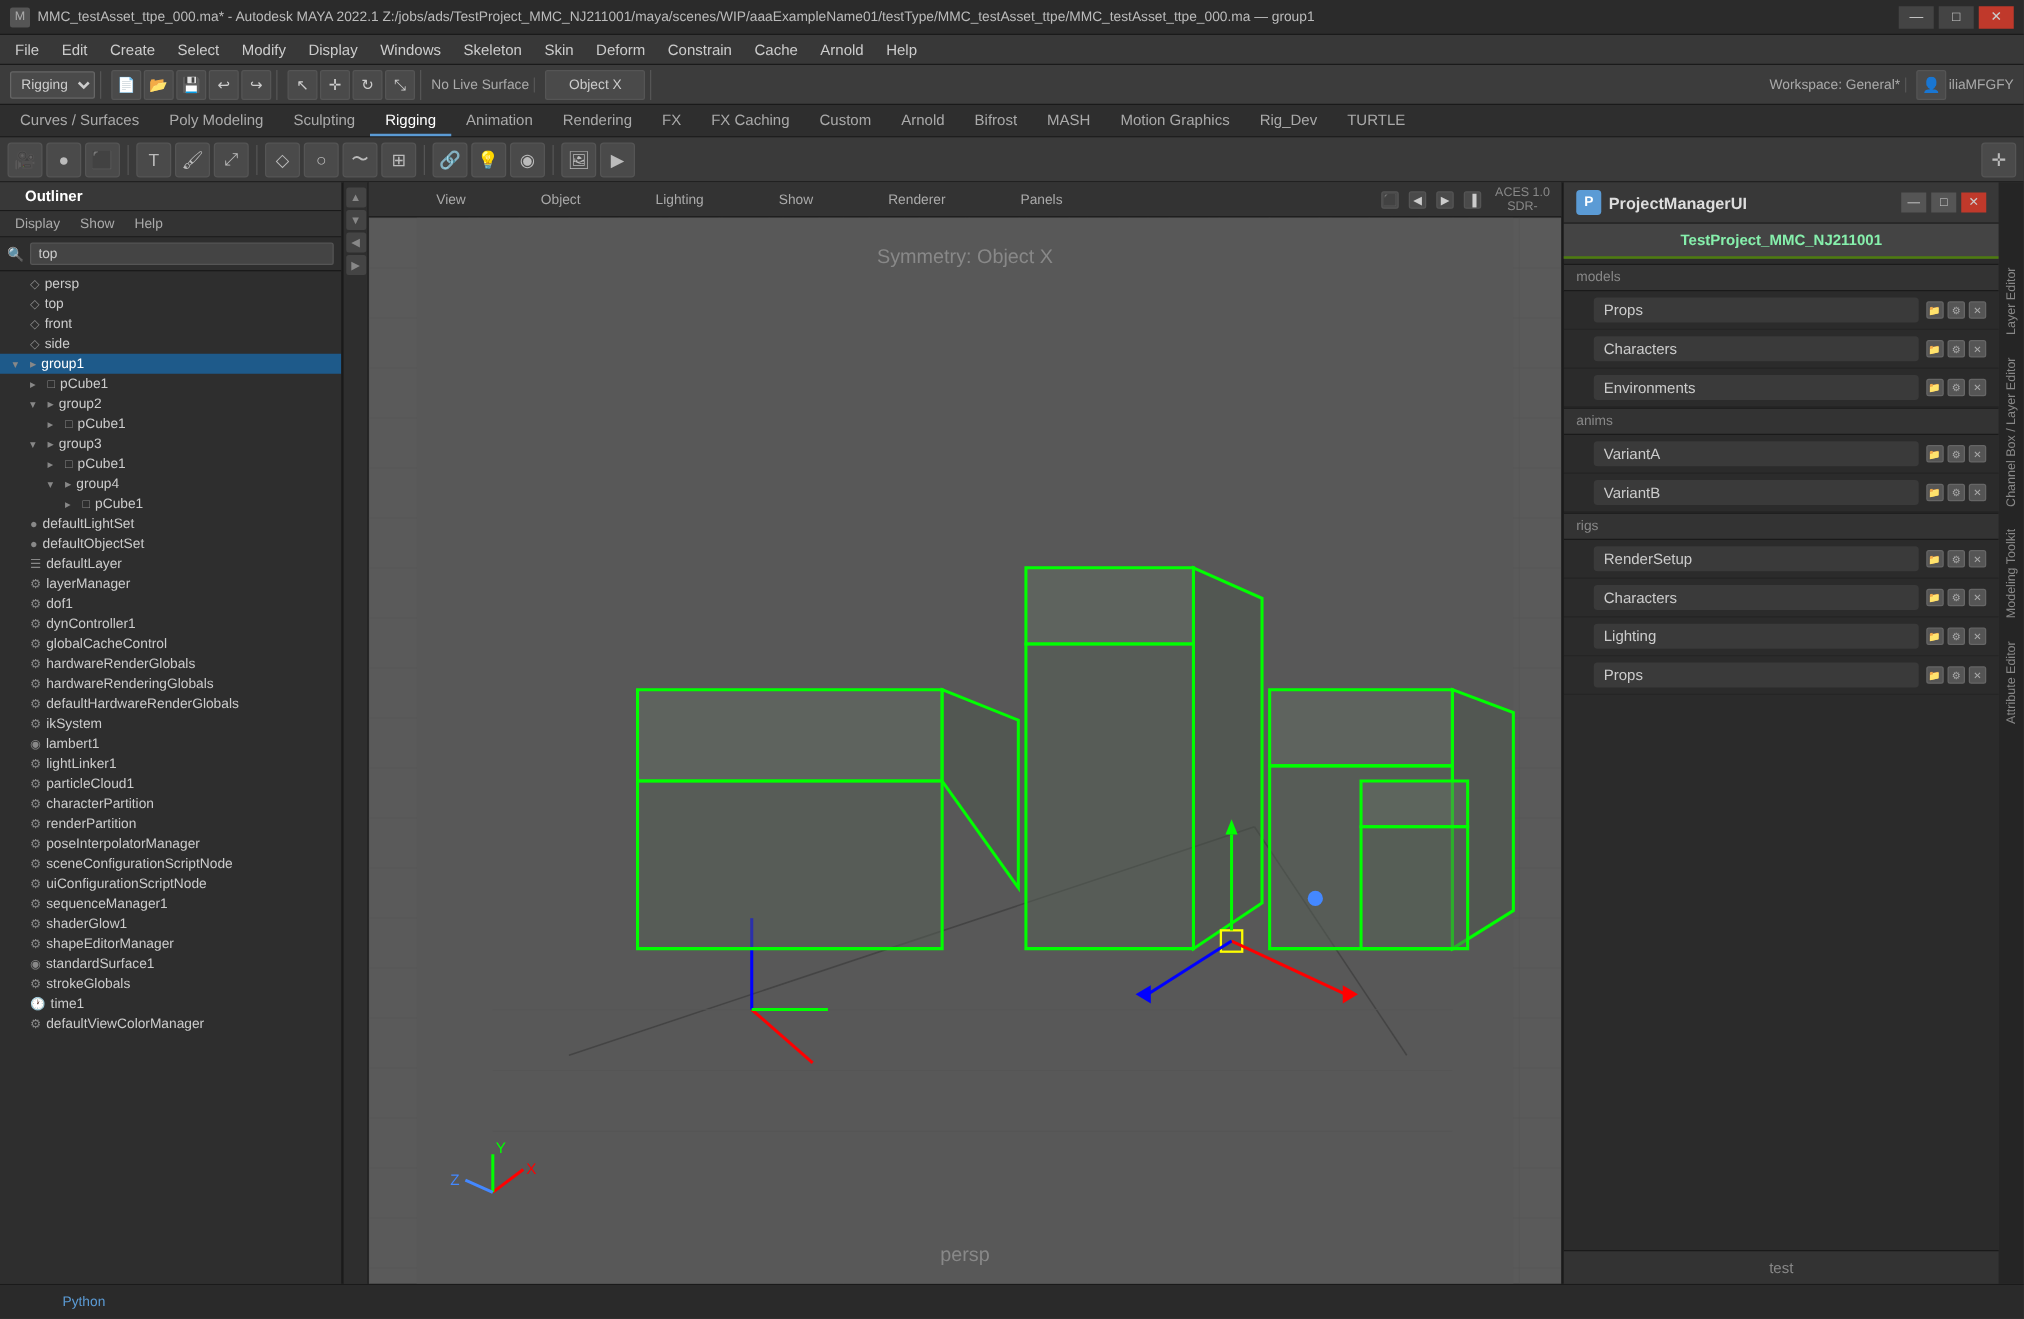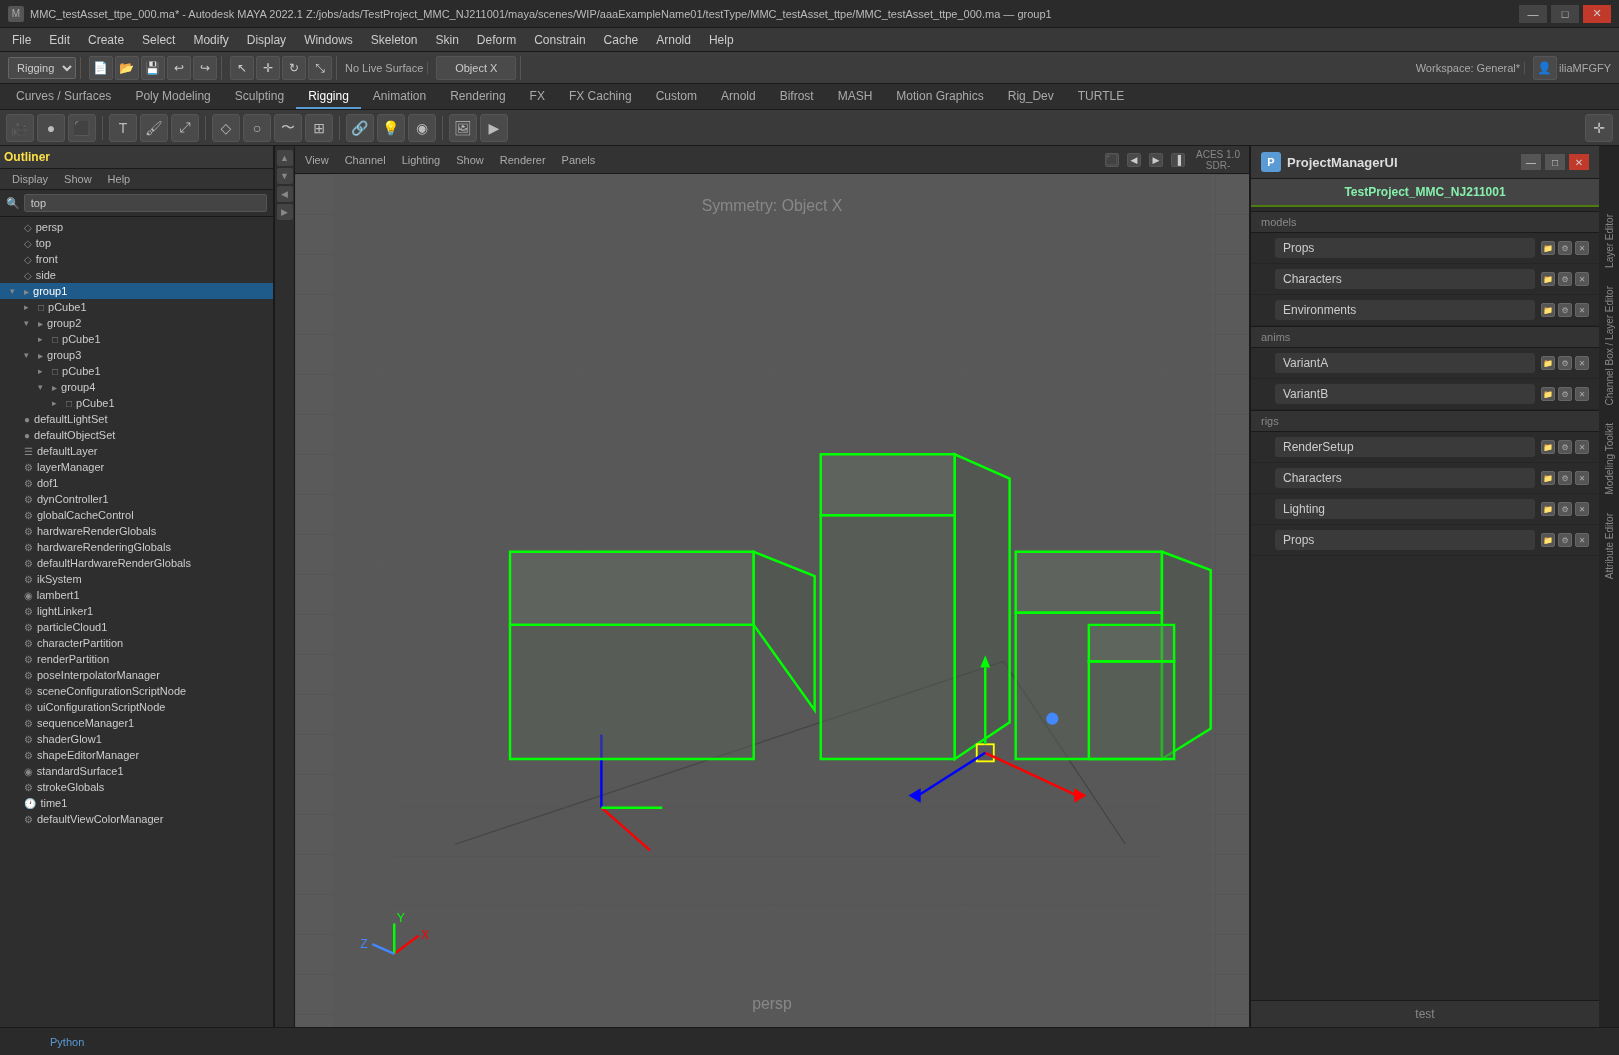--- a/index.html
+++ b/index.html
@@ -164,24 +164,24 @@
     #outliner {
       width: 275px;
       min-width: 275px;
       background: #2e2e2e;
       border-right: 2px solid #1a1a1a;
       display: flex;
       flex-direction: column;
     }
     #outliner-header {
       background: #383838;
-      padding: 4px 4px;
+      padding: 4px 20px;
       font-size: 12px;
       font-weight: bold;
-      color: #fde047;
+      color: #ffffff;
       border-bottom: 1px solid #1a1a1a;
     }
     #outliner-menu {
       display: flex; gap: 8px;
       padding: 2px 8px;
       background: #333;
       border-bottom: 1px solid #1a1a1a;
     }
     .ol-menu { font-size: 11px; color: #aaa; cursor: pointer; padding: 2px 4px; }
     #outliner-search {
@@ -227,21 +227,21 @@
       position: relative;
     }
     #viewport-toolbar {
       height: 28px;
       background: #333;
       display: flex; align-items: center;
       padding: 0 6px;
       border-bottom: 1px solid #1a1a1a;
       gap: 8px;
     }
-    .vp-menu { font-size: 11px; color: #aaa; cursor: pointer; padding: 2px 4px; }
+    .vp-menu { font-size: 11px; color: #aaa; cursor: pointer; padding: 2px 4px; margin-left: 44px; }
     #viewport-canvas {
       flex: 1;
       background: #555;
       position: relative;
       overflow: hidden;
     }
     #viewport-canvas .grid-bg {
       width: 100%; height: 100%;
       background-image:
         linear-gradient(rgba(80,80,80,0.4) 1px, transparent 1px),
@@ -782,21 +782,21 @@
   <div id="tool-strip">
     <div class="tool-strip-btn">▲</div>
     <div class="tool-strip-btn">▼</div>
     <div class="tool-strip-btn">◀</div>
     <div class="tool-strip-btn">▶</div>
   </div>
 
   <div id="viewport-area">
     <div id="viewport-toolbar">
       <span class="vp-menu">View</span>
-      <span class="vp-menu">Channel</span>
+      <span class="vp-menu">Object</span>
       <span class="vp-menu">Lighting</span>
       <span class="vp-menu">Show</span>
       <span class="vp-menu">Renderer</span>
       <span class="vp-menu">Panels</span>
       <div style="flex:1"></div>
       <div class="tb-btn" style="width:14px;height:14px;font-size:9px">⬛</div>
       <div class="tb-btn" style="width:14px;height:14px;font-size:9px">◀</div>
       <div class="tb-btn" style="width:14px;height:14px;font-size:9px">▶</div>
       <div class="tb-btn" style="width:14px;height:14px;font-size:9px">▐</div>
       <div style="width:50px;font-size:10px;color:#888;text-align:center">ACES 1.0 SDR-</div>

